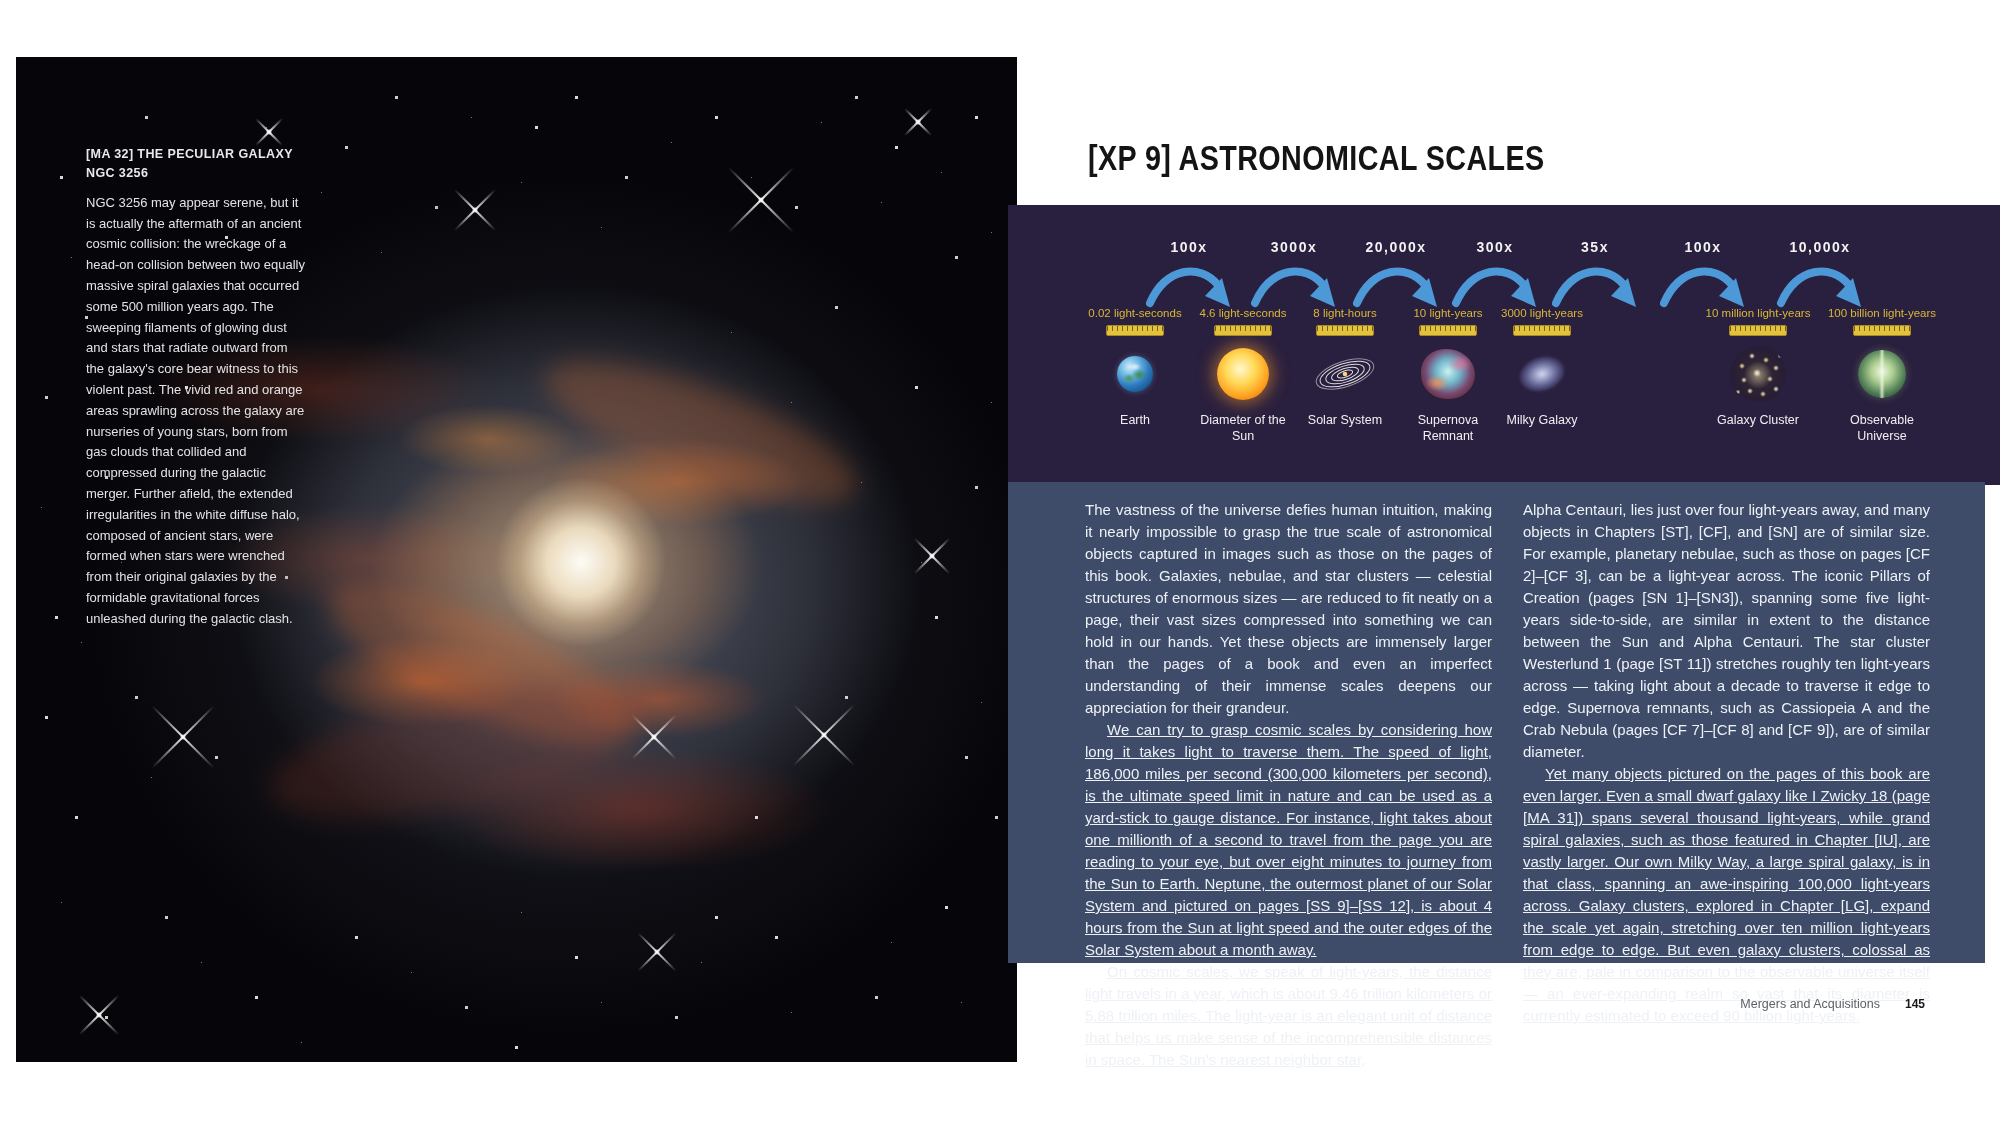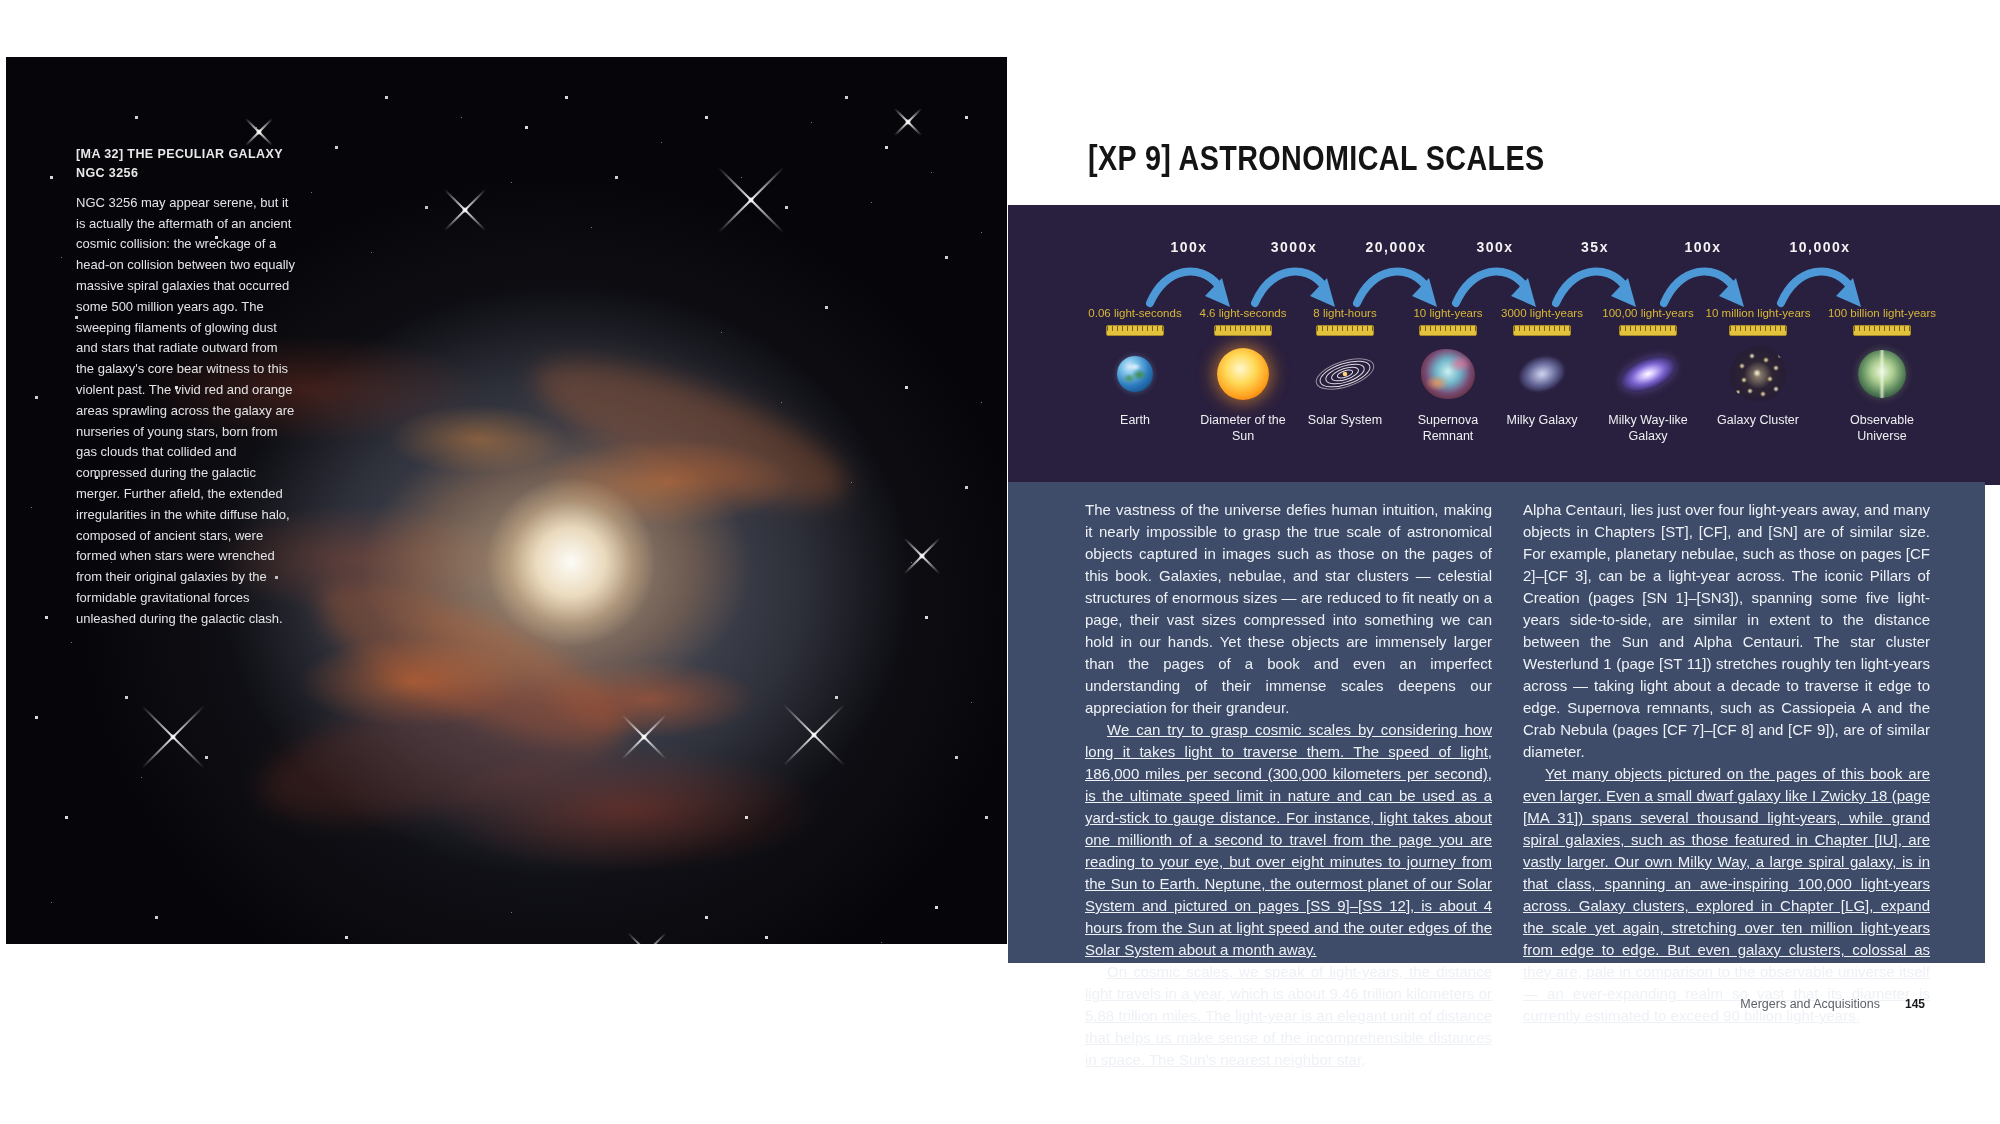--- a/index.html
+++ b/index.html
@@ -1,20 +1,20 @@
 <!DOCTYPE html>
 <html><head>
 <meta charset="utf-8">
 <style>
   html,body{margin:0;padding:0;background:#ffffff;}
   #spread{position:relative;width:2000px;height:1124px;background:#ffffff;overflow:hidden;
           font-family:"Liberation Sans","DejaVu Sans",sans-serif;}
 
   
-  .photo{position:absolute;left:6px;top:57px;width:1001px;height:887px;background:#06060a;overflow:hidden;}
+  .photo{position:absolute;left:16px;top:57px;width:1001px;height:1005px;background:#06060a;overflow:hidden;}
   .galaxy{position:absolute;inset:0;
     background:
       radial-gradient(circle 85px at 565px 505px, rgba(255,255,250,.97), rgba(255,240,210,.8) 40%, rgba(255,222,170,.3) 72%, transparent 100%),
       radial-gradient(ellipse 230px 165px at 550px 510px, rgba(255,205,140,.5), rgba(232,152,82,.24) 60%, transparent 85%),
       radial-gradient(ellipse 150px 60px at 405px 625px, rgba(242,112,42,.5), transparent 75%),
       radial-gradient(ellipse 170px 58px at 662px 425px, rgba(242,122,46,.45), transparent 75%),
       radial-gradient(ellipse 120px 46px at 472px 382px, rgba(250,152,62,.4), transparent 75%),
       radial-gradient(ellipse 145px 52px at 642px 642px, rgba(236,102,42,.45), transparent 75%),
       radial-gradient(ellipse 205px 72px at 352px 502px, rgba(202,92,52,.3), transparent 75%),
       radial-gradient(ellipse 260px 84px at 622px 752px, rgba(198,62,32,.33), transparent 75%),
@@ -193,21 +193,21 @@
     <div class="arrow-wrap" style="left:650px"><svg width="90" height="58" viewBox="0 0 90 58">
           <path d="M6,48 C22,12 56,8 74,30" fill="none" stroke="#4d98d6" stroke-width="8" stroke-linecap="round"></path>
           <polygon points="86,52 61,41 78,23" fill="#4d98d6"></polygon>
         </svg></div>
     <div class="arrow-wrap" style="left:767px"><svg width="90" height="58" viewBox="0 0 90 58">
           <path d="M6,48 C22,12 56,8 74,30" fill="none" stroke="#4d98d6" stroke-width="8" stroke-linecap="round"></path>
           <polygon points="86,52 61,41 78,23" fill="#4d98d6"></polygon>
         </svg></div>
 
     <div class="scale-item" style="left:67px">
-      <div class="dist">0.06 light-seconds</div>
+      <div class="dist">0.02 light-seconds</div>
       <div class="ruler"></div>
       <div class="icon-box">
           <div class="icon-earth"></div>
         </div>
       <div class="oname">Earth</div>
     </div>
     <div class="scale-item" style="left:175px">
       <div class="dist">4.6 light-seconds</div>
       <div class="ruler"></div>
       <div class="icon-box">
@@ -241,28 +241,20 @@
       <div class="oname" style="max-width:82px;margin-left:auto;margin-right:auto">Supernova Remnant</div>
     </div>
     <div class="scale-item" style="left:474px">
       <div class="dist">3000 light-years</div>
       <div class="ruler"></div>
       <div class="icon-box">
           <div class="icon-dwarf"></div>
         </div>
       <div class="oname">Milky Galaxy</div>
     </div>
-    <div class="scale-item" style="left:580px">
-      <div class="dist">100,00 light-years</div>
-      <div class="ruler"></div>
-      <div class="icon-box">
-          <div class="icon-milkyway"></div>
-        </div>
-      <div class="oname" style="max-width:100px;margin-left:auto;margin-right:auto">Milky Way-like Galaxy</div>
-    </div>
     <div class="scale-item" style="left:690px">
       <div class="dist">10 million light-years</div>
       <div class="ruler"></div>
       <div class="icon-box">
           <div class="icon-cluster"></div>
         </div>
       <div class="oname">Galaxy Cluster</div>
     </div>
     <div class="scale-item" style="left:814px">
       <div class="dist">100 billion light-years</div>

